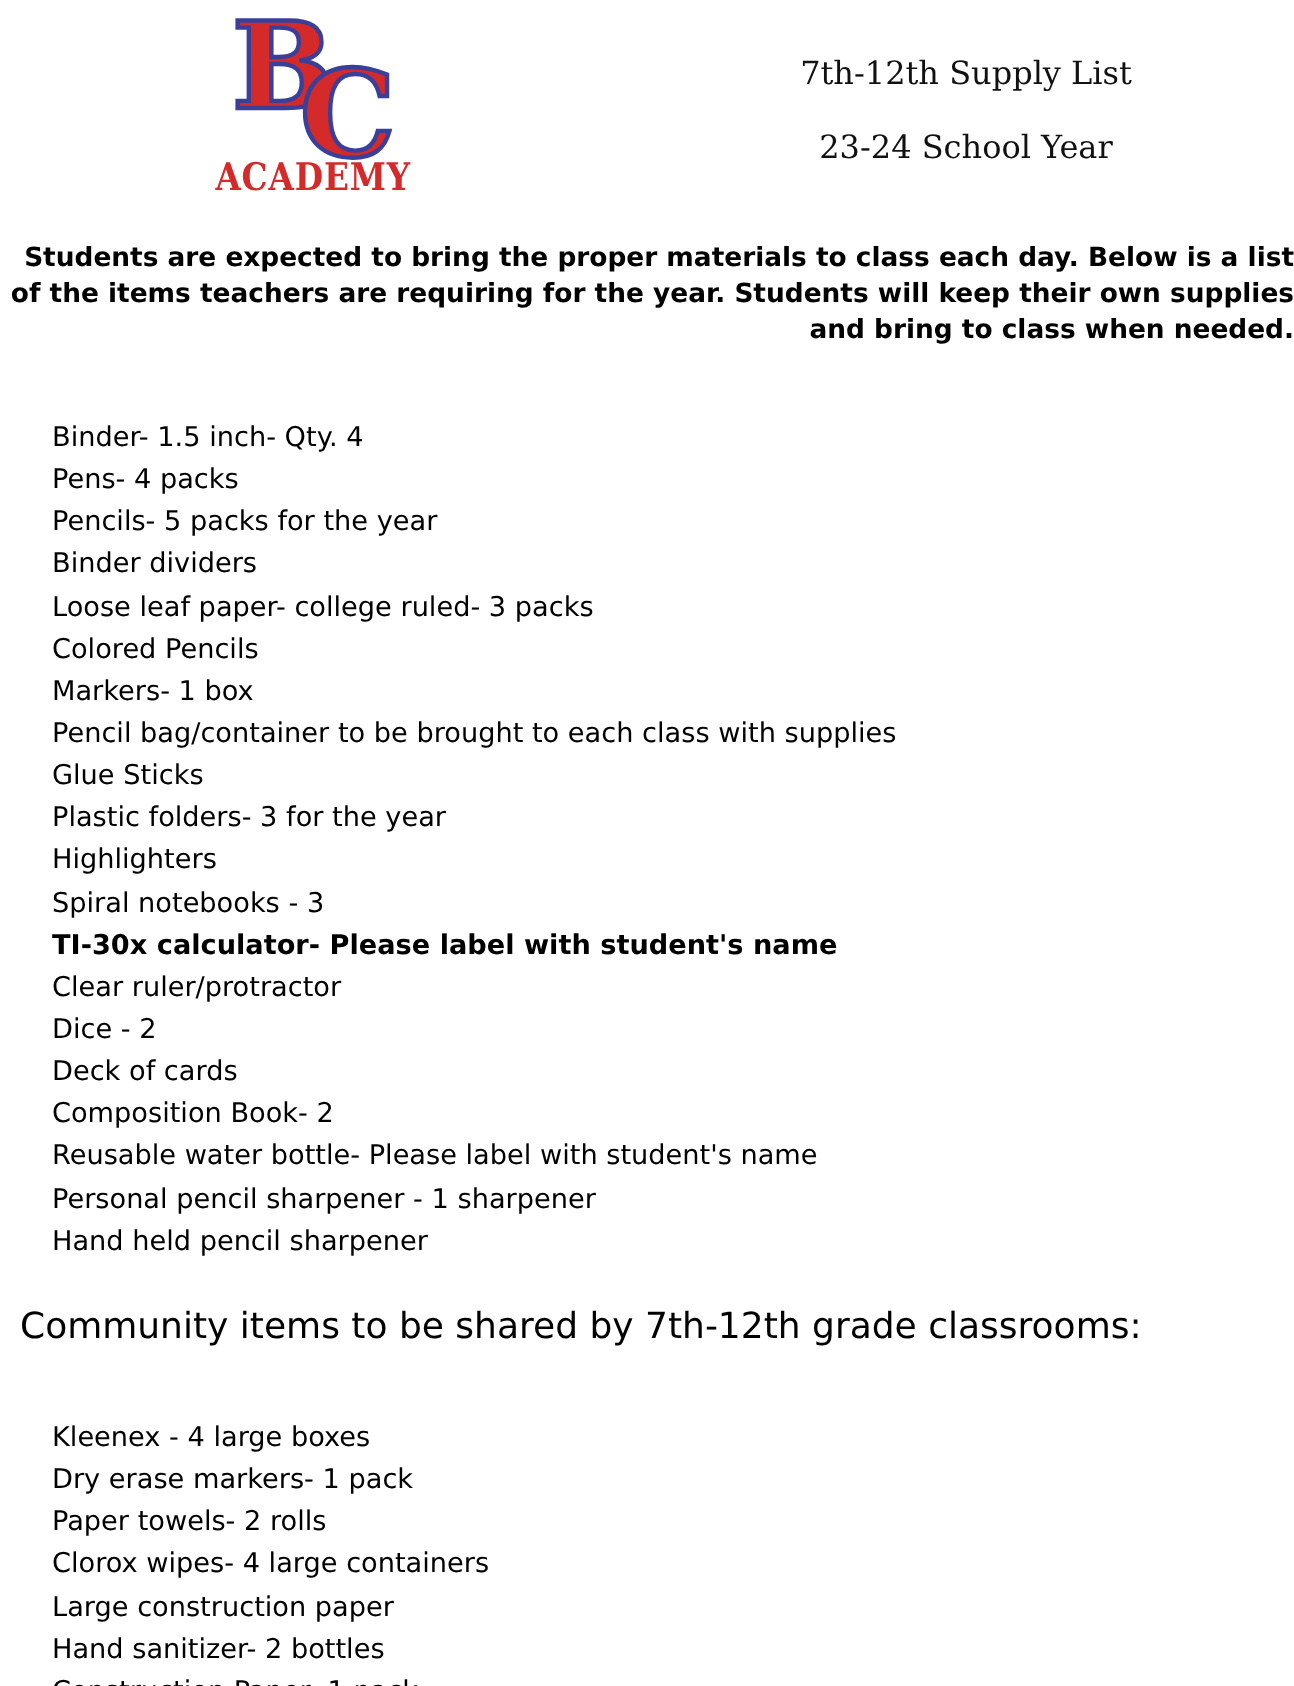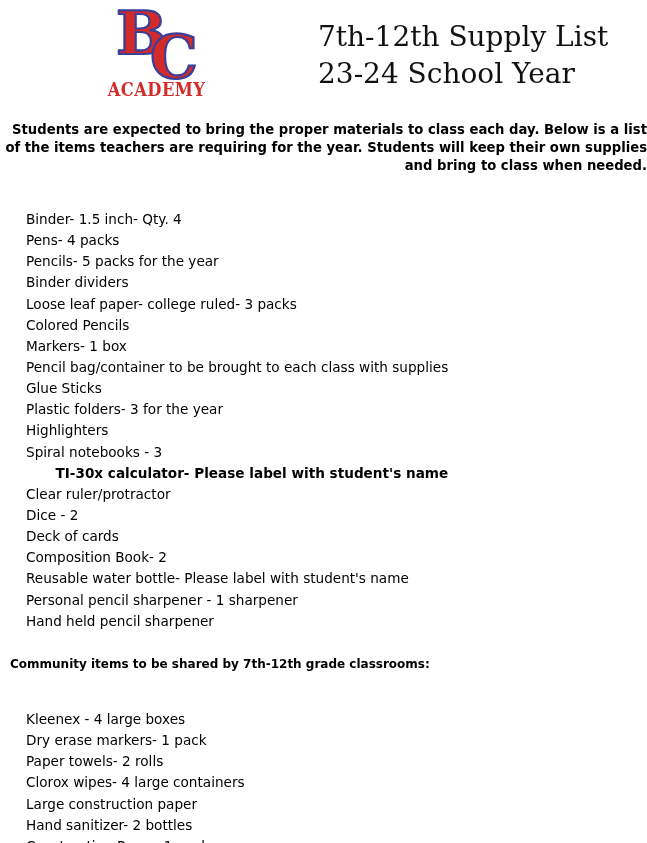--- a/index.html
+++ b/index.html
@@ -1,26 +1,26 @@
 <!DOCTYPE html>
 <html><head>
 <meta charset="utf-8">
 <style>
   html, body { margin: 0; padding: 0; background: #ffffff; }
   body { width: 647px; height: 843px; position: relative; overflow: hidden; font-family: "DejaVu Sans", sans-serif; color: #000; }
   .logo { position: absolute; left: 100px; top: 2px; width: 110px; height: 100px; }
   .logo-letters { position: absolute; left: 14px; top: 0; width: 90px; height: 78px; }
   .logo-text { position: absolute; left: 0; top: 76px; width: 110px; text-align: center; font-family: "DejaVu Serif", serif; font-weight: bold; font-size: 19px; letter-spacing: 0.5px; color: #d42a2a; transform: scaleX(0.86); transform-origin: center; }
-  .title-block { position: absolute; left: 318px; top: 18px; width: 330px; font-family: "DejaVu Serif", serif; font-size: 28px; line-height: 37px; color: #111; }
+  .title-block { position: absolute; left: 318px; top: 18px; width: 330px; text-align: center; font-family: "DejaVu Serif", serif; font-size: 16px; line-height: 37px; color: #111; }
   .intro { position: absolute; left: 0; top: 121px; width: 647px; text-align: right; font-family: "DejaVu Sans", sans-serif; font-weight: bold; font-size: 13.2px; line-height: 18px; }
   .list { position: absolute; left: 10px; margin: 16px; padding: 0; list-style: none; font-size: 13.6px; }
   .list li { height: 21.15px; line-height: 21.15px; white-space: nowrap; }
-  .list li.bold { font-weight: bold; text-align: right; }
+  .list li.bold { font-weight: bold; }
   .student-list { top: 193px; }
-  .section-heading { position: absolute; left: 10px; top: 654px; font-weight: bold; font-size: 12px; line-height: 20px; }
+  .section-heading { position: absolute; left: 10px; top: 654px; font-weight: normal; font-size: 18px; line-height: 20px; }
   .community-list { top: 693px; }
 </style>
 </head>
 <body>
 
 <div class="logo">
   <svg class="logo-letters" viewBox="0 0 90 78">
     <text x="2" y="52" font-family="DejaVu Serif, serif" font-weight="bold" font-size="60" fill="#d42a2a" stroke="#3a3f9a" stroke-width="2.2">B</text>
     <text x="36" y="76" font-family="DejaVu Serif, serif" font-weight="bold" font-size="60" fill="#d42a2a" stroke="#3a3f9a" stroke-width="2.2">C</text>
   </svg>

